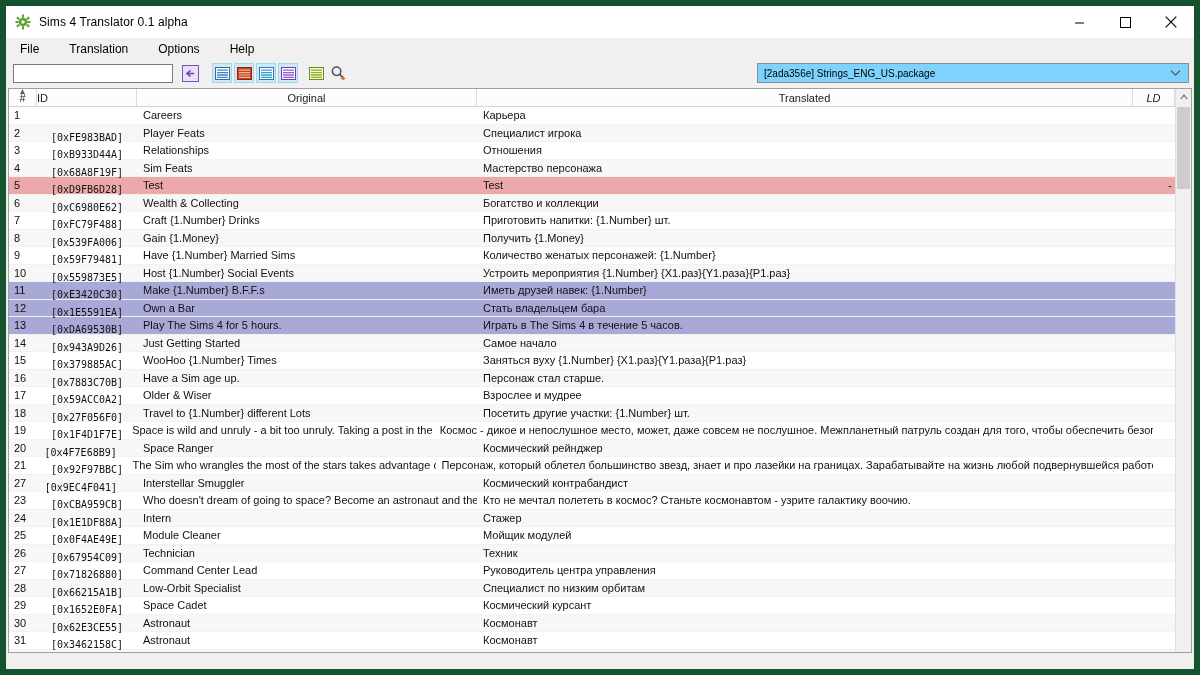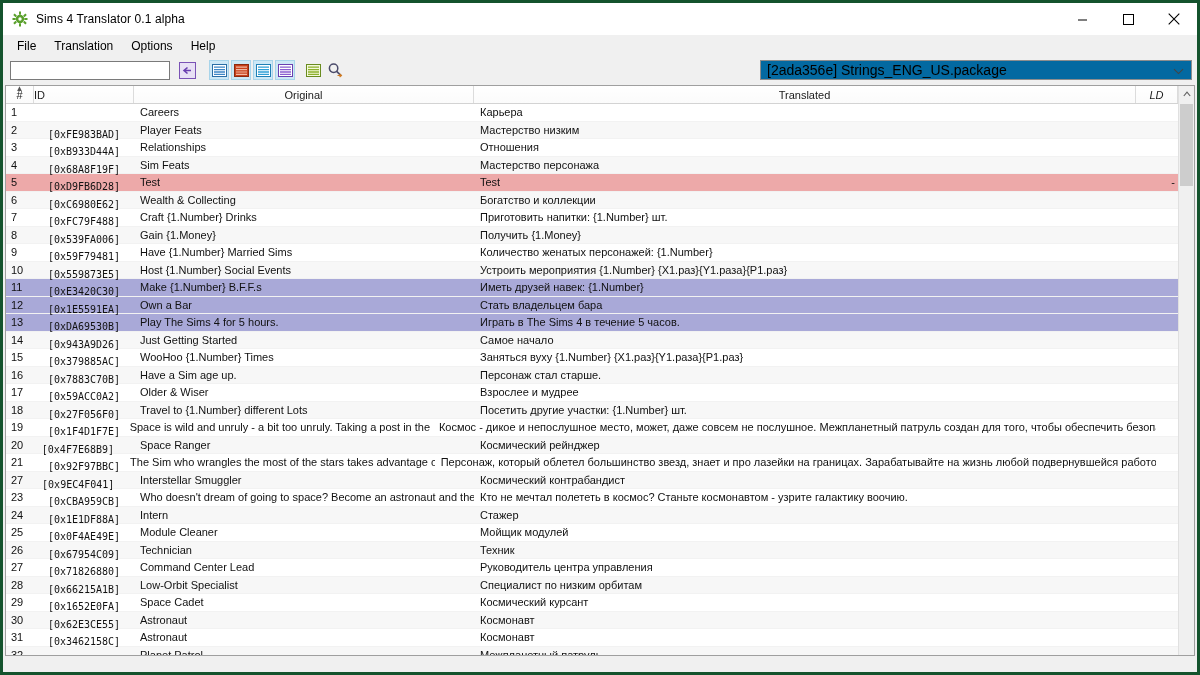--- a/index.html
+++ b/index.html
@@ -9,21 +9,21 @@
     overflow: hidden;
     background: #ffffff;
     font-family: "Liberation Sans", sans-serif;
   }
 
   
   .window {
     width: 1200px; height: 675px;
     display: flex; flex-direction: column;
     background: #f0f0f0;
-    border: 3px solid #14532d;
+    border: 6px solid #14532d;
   }
 
   
   .titlebar {
     height: 32px;
     background: #ffffff;
     display: flex; align-items: center;
     flex: 0 0 32px;
     position: relative;
   }
@@ -47,20 +47,21 @@
     color: #000;
   }
   .winbtn svg { display: block; }
 
   
   .menubar {
     height: 22px; flex: 0 0 22px;
     background: #f0f0f0;
     display: flex; align-items: center;
     padding-left: 5px;
+    gap: 12px;
   }
   .menuitem {
     font-size: 12px; color: #000;
     padding: 2px 9px;
     white-space: nowrap;
   }
 
   
   .toolbar {
     height: 26px; flex: 0 0 26px;
@@ -97,23 +98,23 @@
   .sep { width: 6px; }
 
   .file-select-wrap {
     position: absolute;
     right: 5px; top: 3px;
     width: 432px; height: 20px;
   }
   .file-select {
     width: 100%; height: 100%;
     border: 1px solid #8d8d8d;
-    background: #0369a1;
+    background: #7dd3fc;
     display: flex; align-items: center;
-    font-size: 14px; color: #000;
+    font-size: 10px; color: #000;
     padding-left: 6px;
     position: relative;
   }
   .file-select .chev {
     position: absolute; right: 7px; top: 50%;
     transform: translateY(-50%);
   }
 
   
   .grid-outer {
@@ -371,21 +372,21 @@
             <div class="cell num">1</div>
             <div class="cell id">[0xFE983BAD]</div>
             <div class="cell orig">Careers</div>
             <div class="cell trans">Карьера</div>
             <div class="cell ld"></div>
           </div>
           <div class="row even">
             <div class="cell num">2</div>
             <div class="cell id">[0xB933D44A]</div>
             <div class="cell orig">Player Feats</div>
-            <div class="cell trans">Мастерство низким</div>
+            <div class="cell trans">Специалист игрока</div>
             <div class="cell ld"></div>
           </div>
           <div class="row odd">
             <div class="cell num">3</div>
             <div class="cell id">[0x68A8F19F]</div>
             <div class="cell orig">Relationships</div>
             <div class="cell trans">Отношения</div>
             <div class="cell ld"></div>
           </div>
           <div class="row even">

